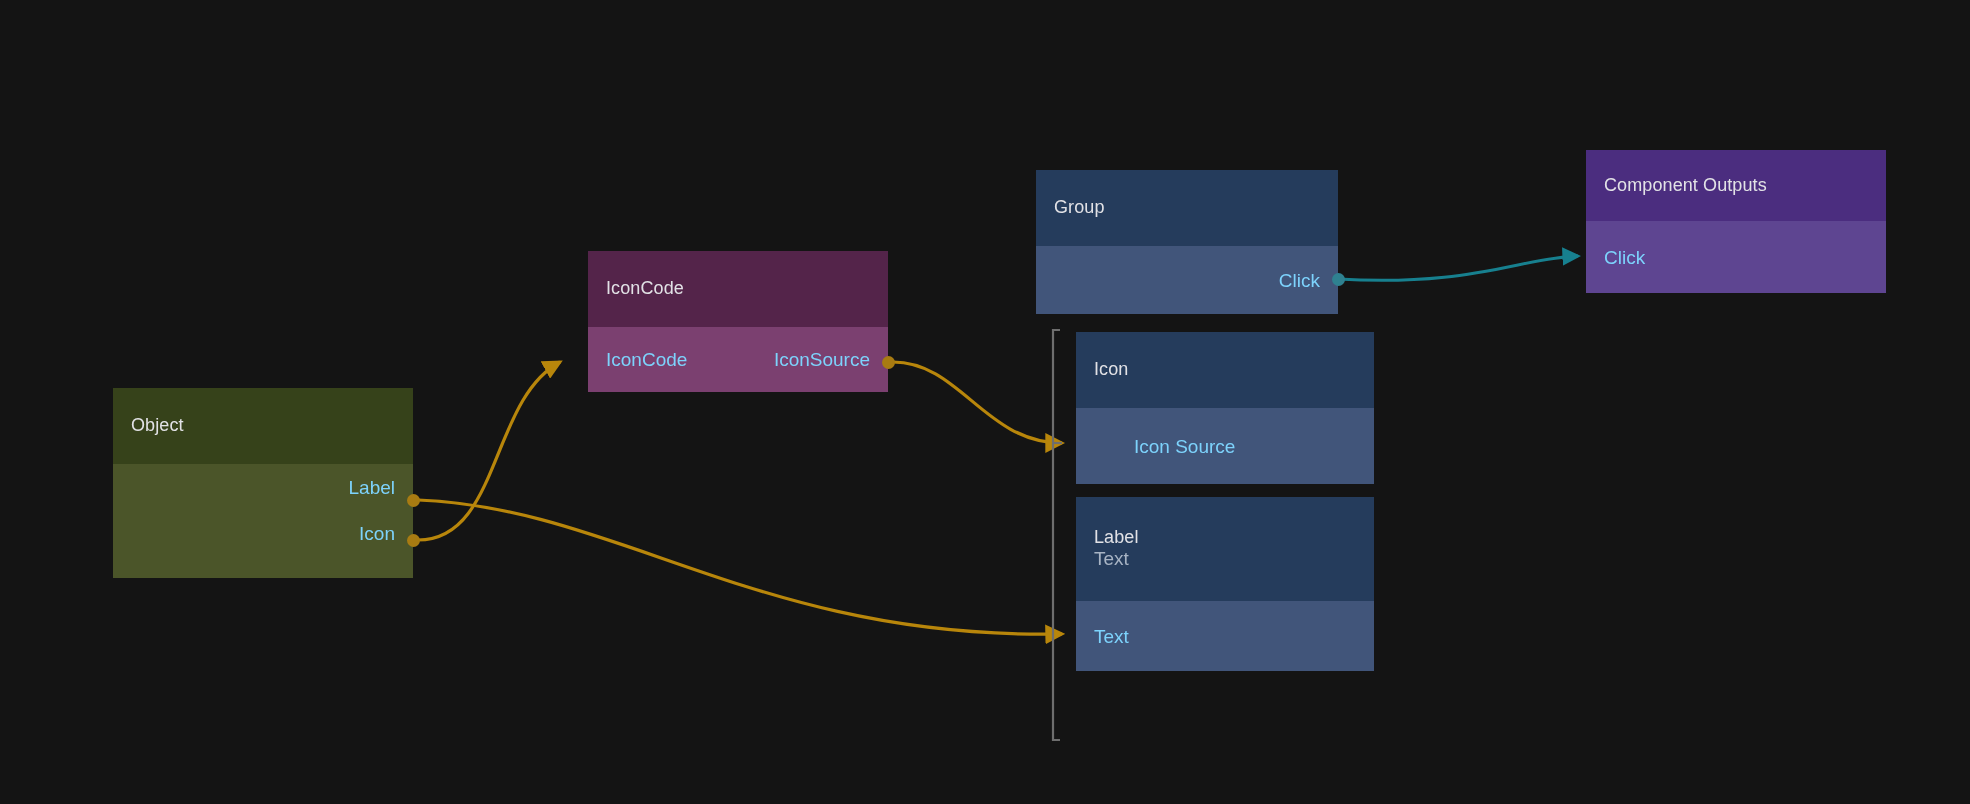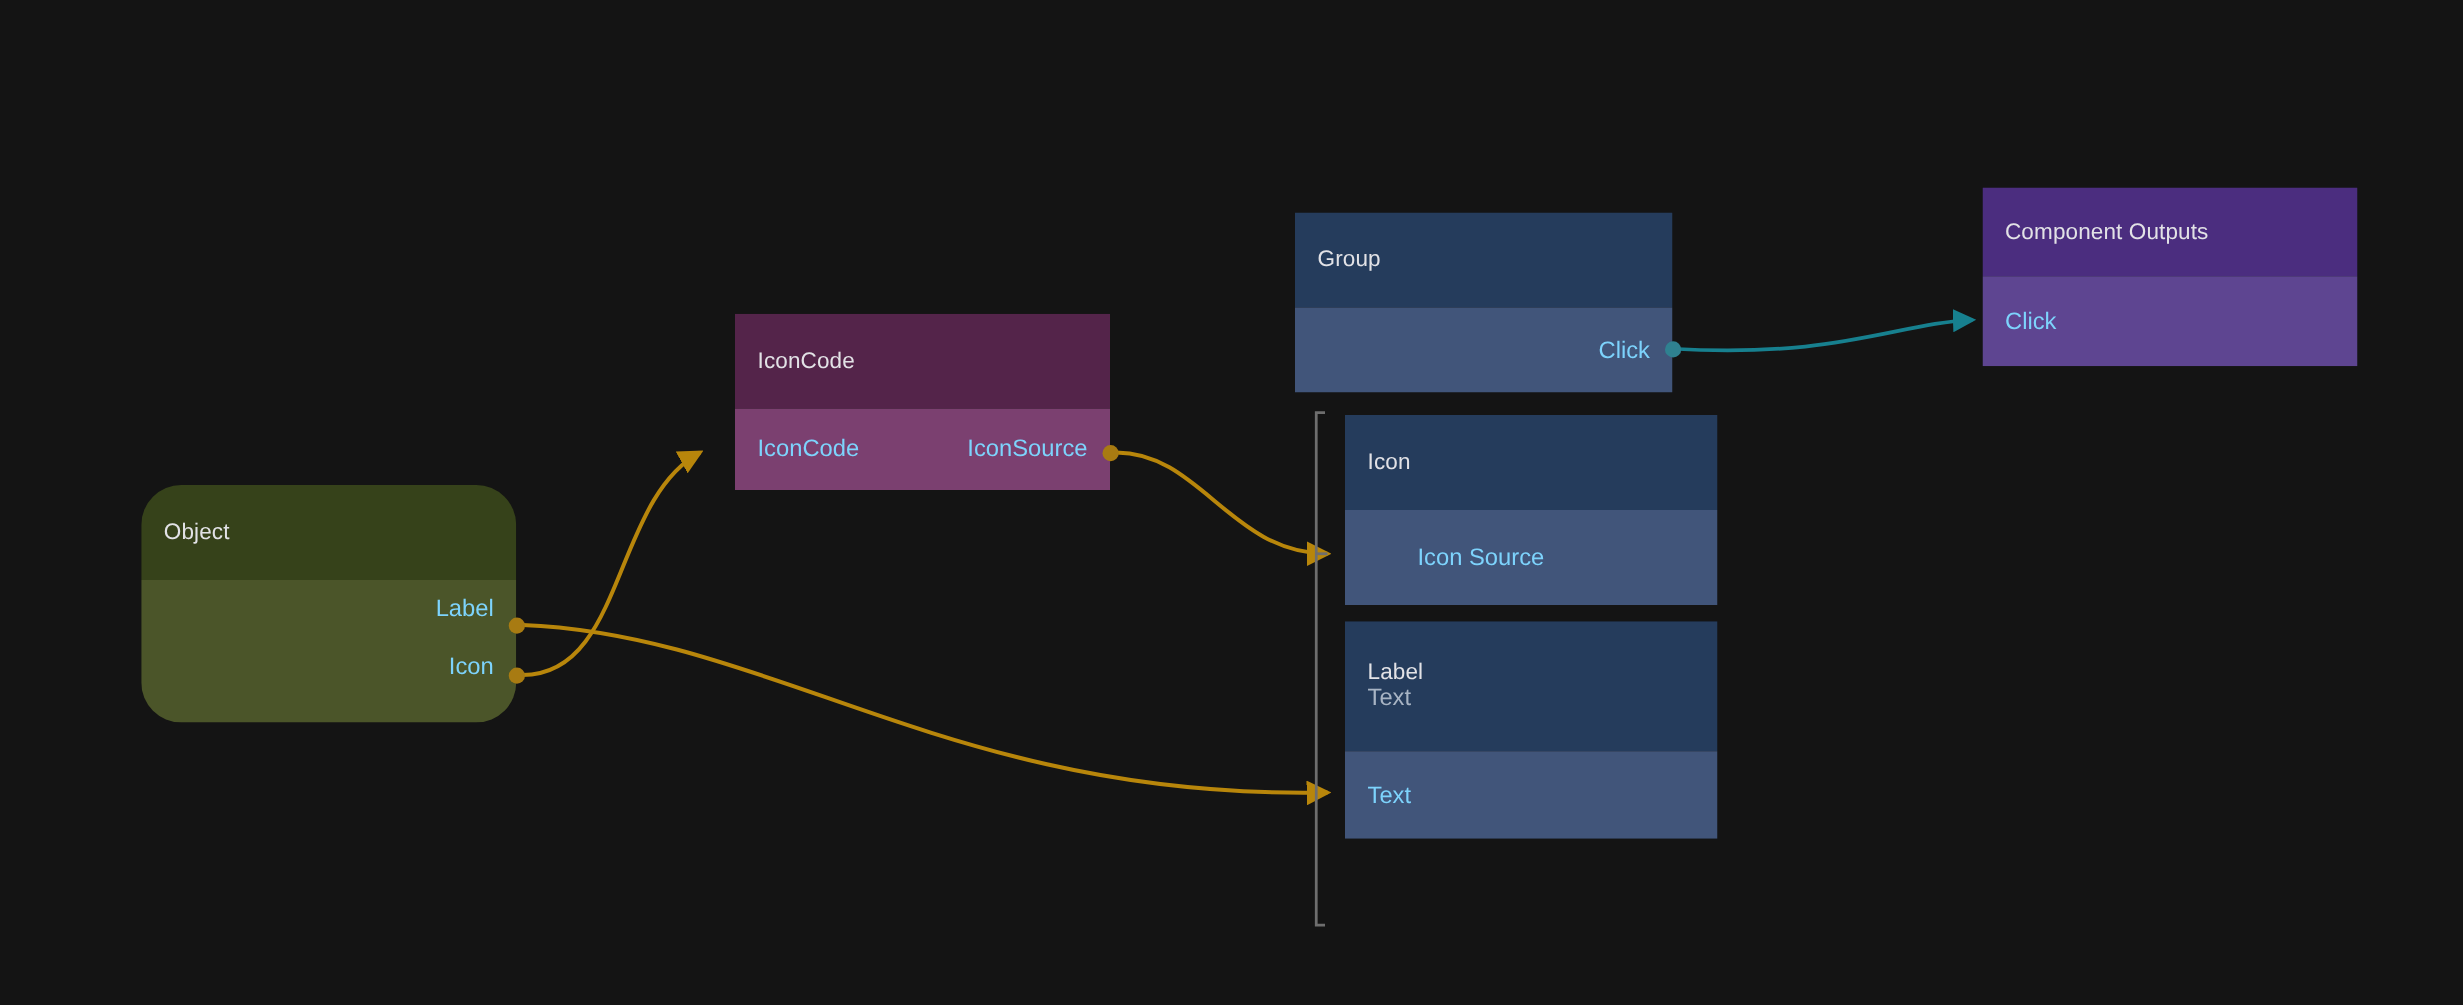--- a/index.html
+++ b/index.html
@@ -120,21 +120,21 @@
     <path d="M 893 362 C 960 362, 985 443, 1062 443" fill="none" stroke="#b8860b" stroke-width="3.2" marker-end="url(#arrow-amber)"></path>
 
     <path d="M 1338 279 C 1470 287, 1520 258, 1578 256" fill="none" stroke="#17808f" stroke-width="3.0" marker-end="url(#arrow-teal)"></path>
 
     <g stroke="#6e6e6e" stroke-width="2.2" fill="none">
       <path d="M 1060 330 L 1053 330 L 1053 740 L 1060 740"></path>
       <path d="M 1053 443 L 1062 443"></path>
     </g>
   </svg>
 
-  <div class="node n-object" style="left:113px; top:388px; width:300px; height:190px;border-radius:32px;">
+  <div class="node n-object" style="left:113px; top:388px; width:300px; height:190px;">
     <div class="node-header" style="height:76px;">
       <span class="node-title">Object</span>
     </div>
     <div class="node-body" style="height:114px; display:block;">
       <div class="port-row" style="height:46px;">
         <span class="port-label port-out">Label</span>
       </div>
       <div class="port-row" style="height:46px;">
         <span class="port-label port-out">Icon</span>
       </div>

